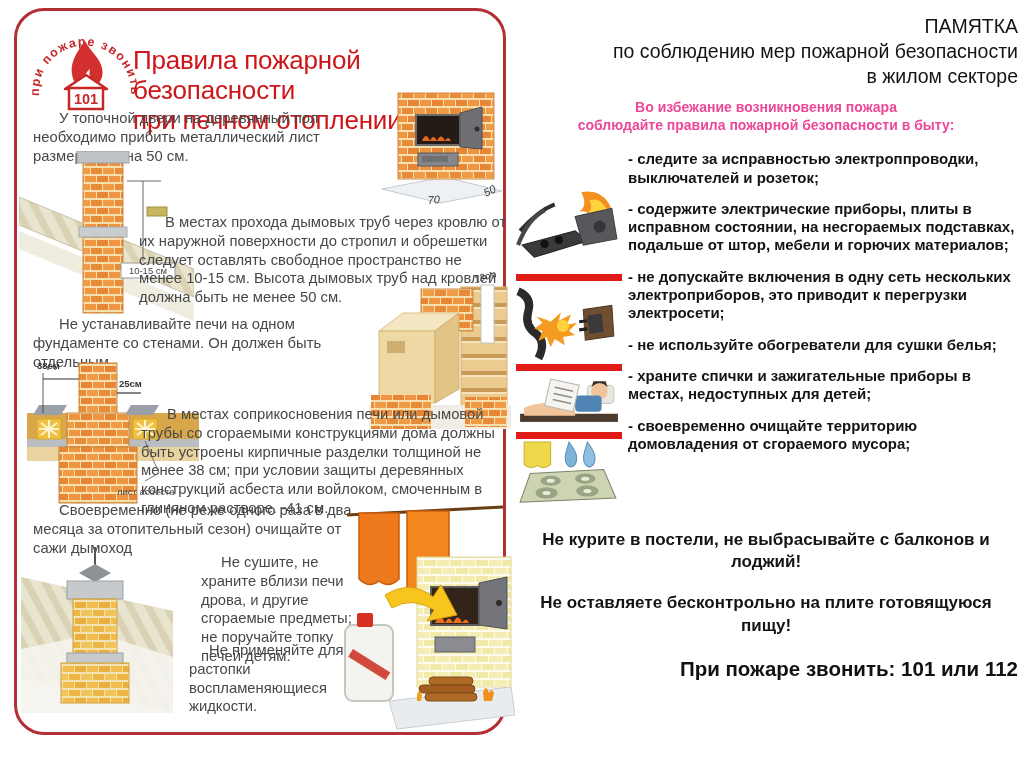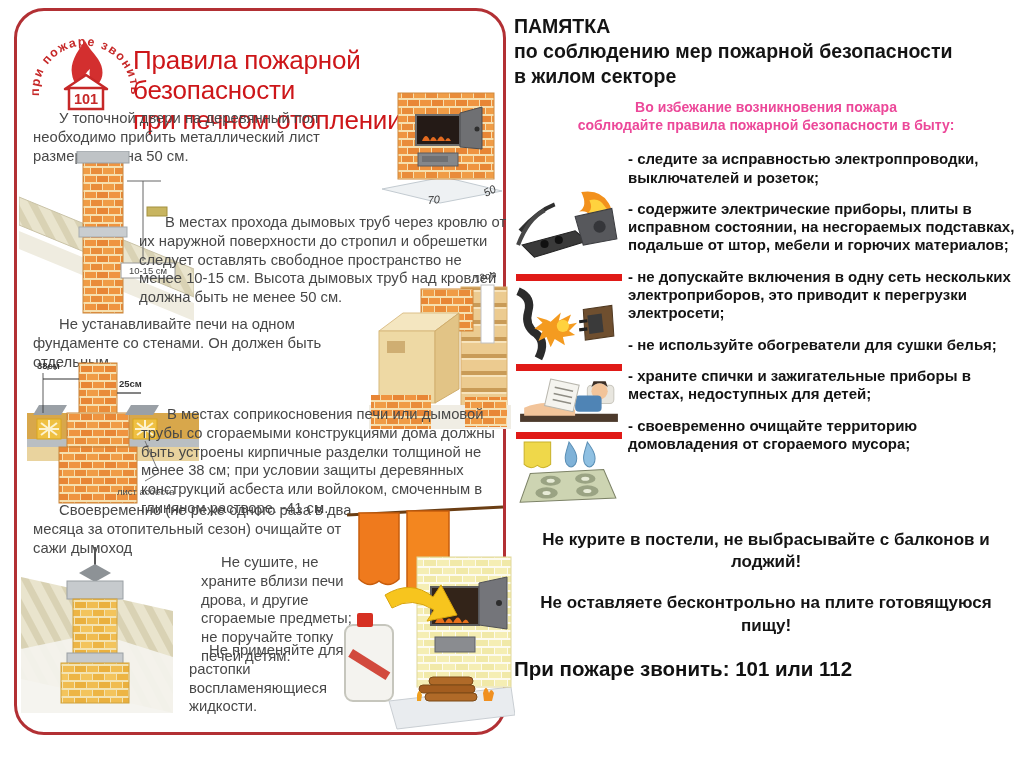--- a/index.html
+++ b/index.html
@@ -24,33 +24,33 @@
   .rule-noliq{left:172px;top:630px;width:158px;text-indent:20px}
   .ill-furnace{left:360px;top:80px;width:130px;height:124px}
   .ill-pass{left:2px;top:140px;width:175px;height:170px}
   .ill-house{left:346px;top:262px;width:150px;height:172px}
   .ill-razdelka{left:10px;top:346px;width:172px;height:152px}
   .ill-roofchimney{left:4px;top:534px;width:152px;height:168px}
   .ill-stoveclothes{left:316px;top:484px;width:182px;height:238px}
 
   
   .right-panel{position:absolute;left:508px;top:0;width:516px;height:768px;padding:14px 6px 0 6px}
-  .memo-title{font-weight:bold;font-size:19.5px;line-height:1.28;text-align:left;color:#141414}
+  .memo-title{font-weight:normal;font-size:19.5px;line-height:1.28;text-align:right;color:#141414}
   .memo-subtitle{font-weight:bold;font-size:14px;line-height:1.3;text-align:center;color:#ec4899;margin-top:9px}
   .content-row{position:relative;margin-top:16px;min-height:362px}
   .strip{position:absolute;left:2px;top:38px;width:106px}
   .strip svg{display:block;width:100%}
   .red-bar{height:7px;background:#e01a17;margin:2px 0}
   .bullets{margin-left:114px;font-weight:bold;font-size:15px;line-height:1.22;color:#141414}
   .bullet{margin-bottom:13px}
   .warn{font-weight:bold;font-size:17px;line-height:1.3;text-align:center;color:#141414;max-width:505px;margin:0 auto}
   .w1{margin-top:10px}
   .w2{margin-top:17px}
   .w3{margin-top:19px}
-  .call-line{font-weight:bold;font-size:20.5px;text-align:left;color:#111;margin-top:20px}
+  .call-line{font-weight:bold;font-size:20.5px;text-align:right;color:#111;margin-top:20px}
   svg{display:block}
 </style>
 </head>
 <body>
 
 <svg width="0" height="0" style="position:absolute">
   <defs>
     <pattern id="brickO" width="24" height="16" patternUnits="userSpaceOnUse">
       <rect width="24" height="16" fill="#f6dfae"></rect>
       <rect x="0" y="1" width="11" height="6" fill="#e98c3a"></rect>

